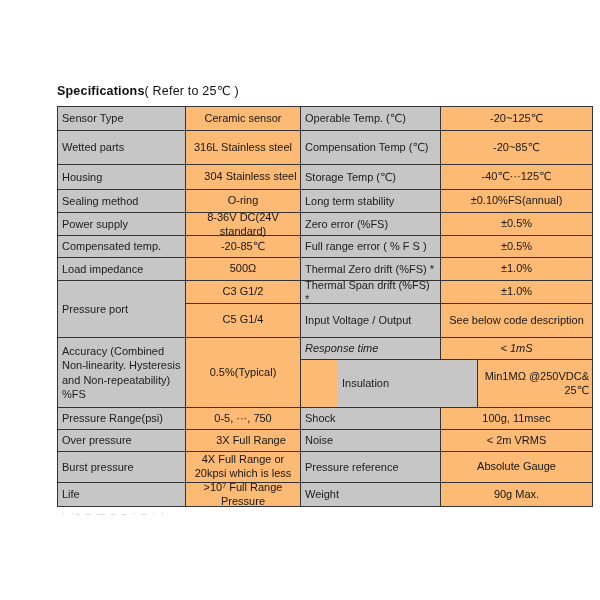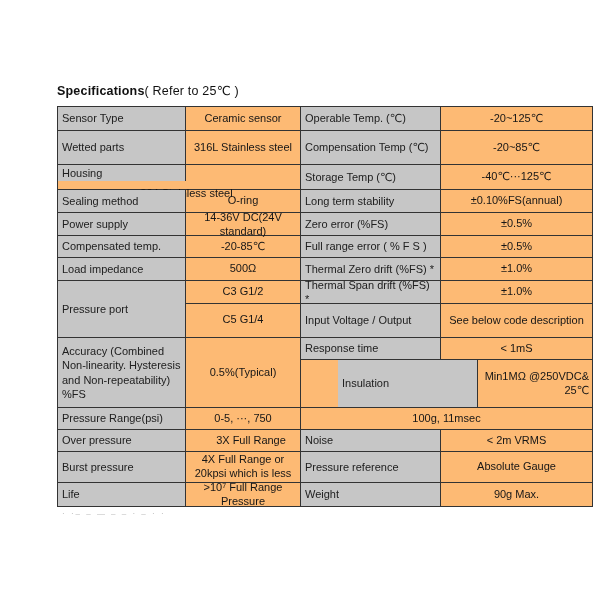--- a/index.html
+++ b/index.html
@@ -60,36 +60,36 @@
           <div class="vals">
             <div class="cell value" style="height: 24px;">Ceramic sensor</div>
           </div>
         </div>
         <div class="row" style="height: 34px;">
           <div class="cell label">Wetted parts</div>
           <div class="vals">
             <div class="cell value" style="height: 34px;">316L Stainless steel</div>
           </div>
         </div>
-        <div class="row" style="height: 25px; flex-direction: column;">
+        <div class="row" style="height: 25px;">
           <div class="cell label">Housing</div>
           <div class="vals">
             <div class="cell value" style="height: 25px; padding-left: 18px;">304 Stainless steel</div>
           </div>
         </div>
         <div class="row" style="height: 23px;">
           <div class="cell label">Sealing method</div>
           <div class="vals">
             <div class="cell value" style="height: 23px;">O-ring</div>
           </div>
         </div>
         <div class="row" style="height: 23px;">
           <div class="cell label">Power supply</div>
           <div class="vals">
-            <div class="cell value" style="height: 23px;">14-36V DC(24V standard)</div>
+            <div class="cell value" style="height: 23px;">8-36V DC(24V standard)</div>
           </div>
         </div>
         <div class="row" style="height: 22px;">
           <div class="cell label">Compensated temp.</div>
           <div class="vals">
             <div class="cell value" style="height: 22px;">-20-85℃</div>
           </div>
         </div>
         <div class="row" style="height: 23px;">
           <div class="cell label">Load impedance</div>
@@ -183,33 +183,34 @@
           <div class="vals">
             <div class="cell value" style="height: 23px;">±1.0%</div>
           </div>
         </div>
         <div class="row" style="height: 34px;">
           <div class="cell label">Input Voltage / Output</div>
           <div class="vals">
             <div class="cell value" style="height: 34px;">See below code description</div>
           </div>
         </div>
-        <div class="row" style="height: 22px;">
+        <div class="row" style="height: 22px; font-style: italic;">
           <div class="cell label">Response time</div>
           <div class="vals">
             <div class="cell value" style="height: 22px;">&lt; 1mS</div>
           </div>
         </div>
         <div class="row" style="height: 48px; padding-left: 37px;">
           <div class="cell label">Insulation</div>
           <div class="vals">
             <div class="cell value" style="height: 48px; text-align: right;">Min1MΩ  @250VDC&amp; 25℃</div>
           </div>
         </div>
         <div class="row" style="height: 22px;">
+          <div class="cell label">Shock</div>
           <div class="vals">
             <div class="cell value" style="height: 22px;">100g,  11msec</div>
           </div>
         </div>
         <div class="row" style="height: 22px;">
           <div class="cell label">Noise</div>
           <div class="vals">
             <div class="cell value" style="height: 22px;">&lt; 2m VRMS</div>
           </div>
         </div>

